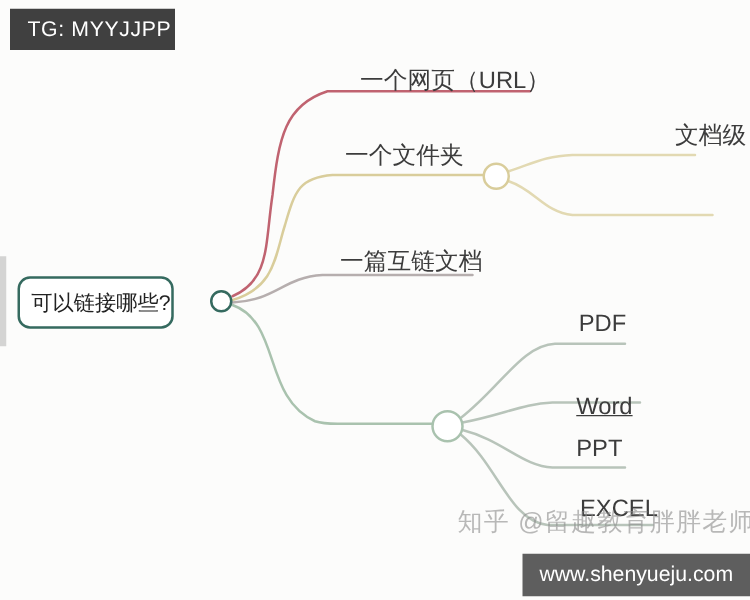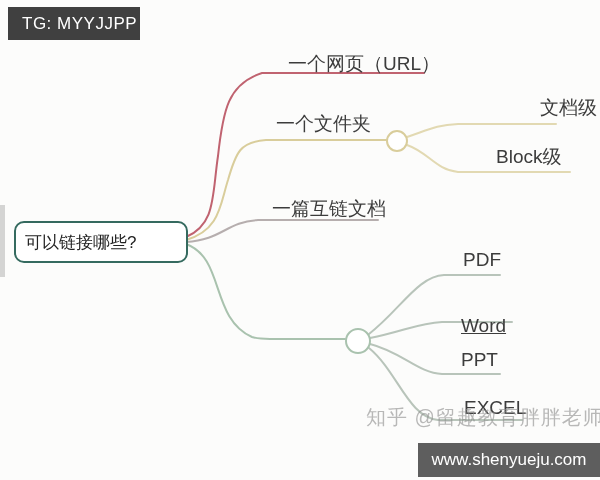--- a/index.html
+++ b/index.html
@@ -16,21 +16,21 @@
   .badge{
     position:absolute;left:8px;top:7px;
     width:132px;height:33px;
     background:#595959;color:#ffffff;
     font-size:17px;line-height:33px;
     padding-left:14px;box-sizing:border-box;
     letter-spacing:0.5px;
   }
   .root-node{
     position:absolute;left:14px;top:221px;
-    width:174px;height:42px;
+    width:125px;height:42px;
     background:#ffffff;
     border:2.5px solid #356a5f;
     border-radius:10px;
     box-sizing:border-box;
     display:flex;align-items:center;
     padding-left:9px;
     font-size:17px;color:#222222;
   }
   .label{
     position:absolute;
@@ -89,21 +89,20 @@
   <div class="root-node" style="border-color: rgb(53, 106, 95);">
     <span>可以链接哪些?</span>
   </div>
 
   <div class="label" style="left:276px;top:51px;margin-left:12px;">一个网页（URL）</div>
 
   <div class="label" style="left:276px;top:111px;">一个文件夹</div>
 
   <div class="label" style="left:500px;top:95px;margin-left:40px;">文档级</div>
 
-  <div class="label" style="left:496px;top:144px;">Block级</div>
 
   <div class="label" style="left:272px;top:196px;">一篇互链文档</div>
 
 
   <div class="label" style="left:463px;top:249px;">PDF</div>
 
   <div class="label" style="left:461px;top:315px;text-decoration:underline;">Word</div>
 
   <div class="label" style="left:461px;top:349px;">PPT</div>
 

